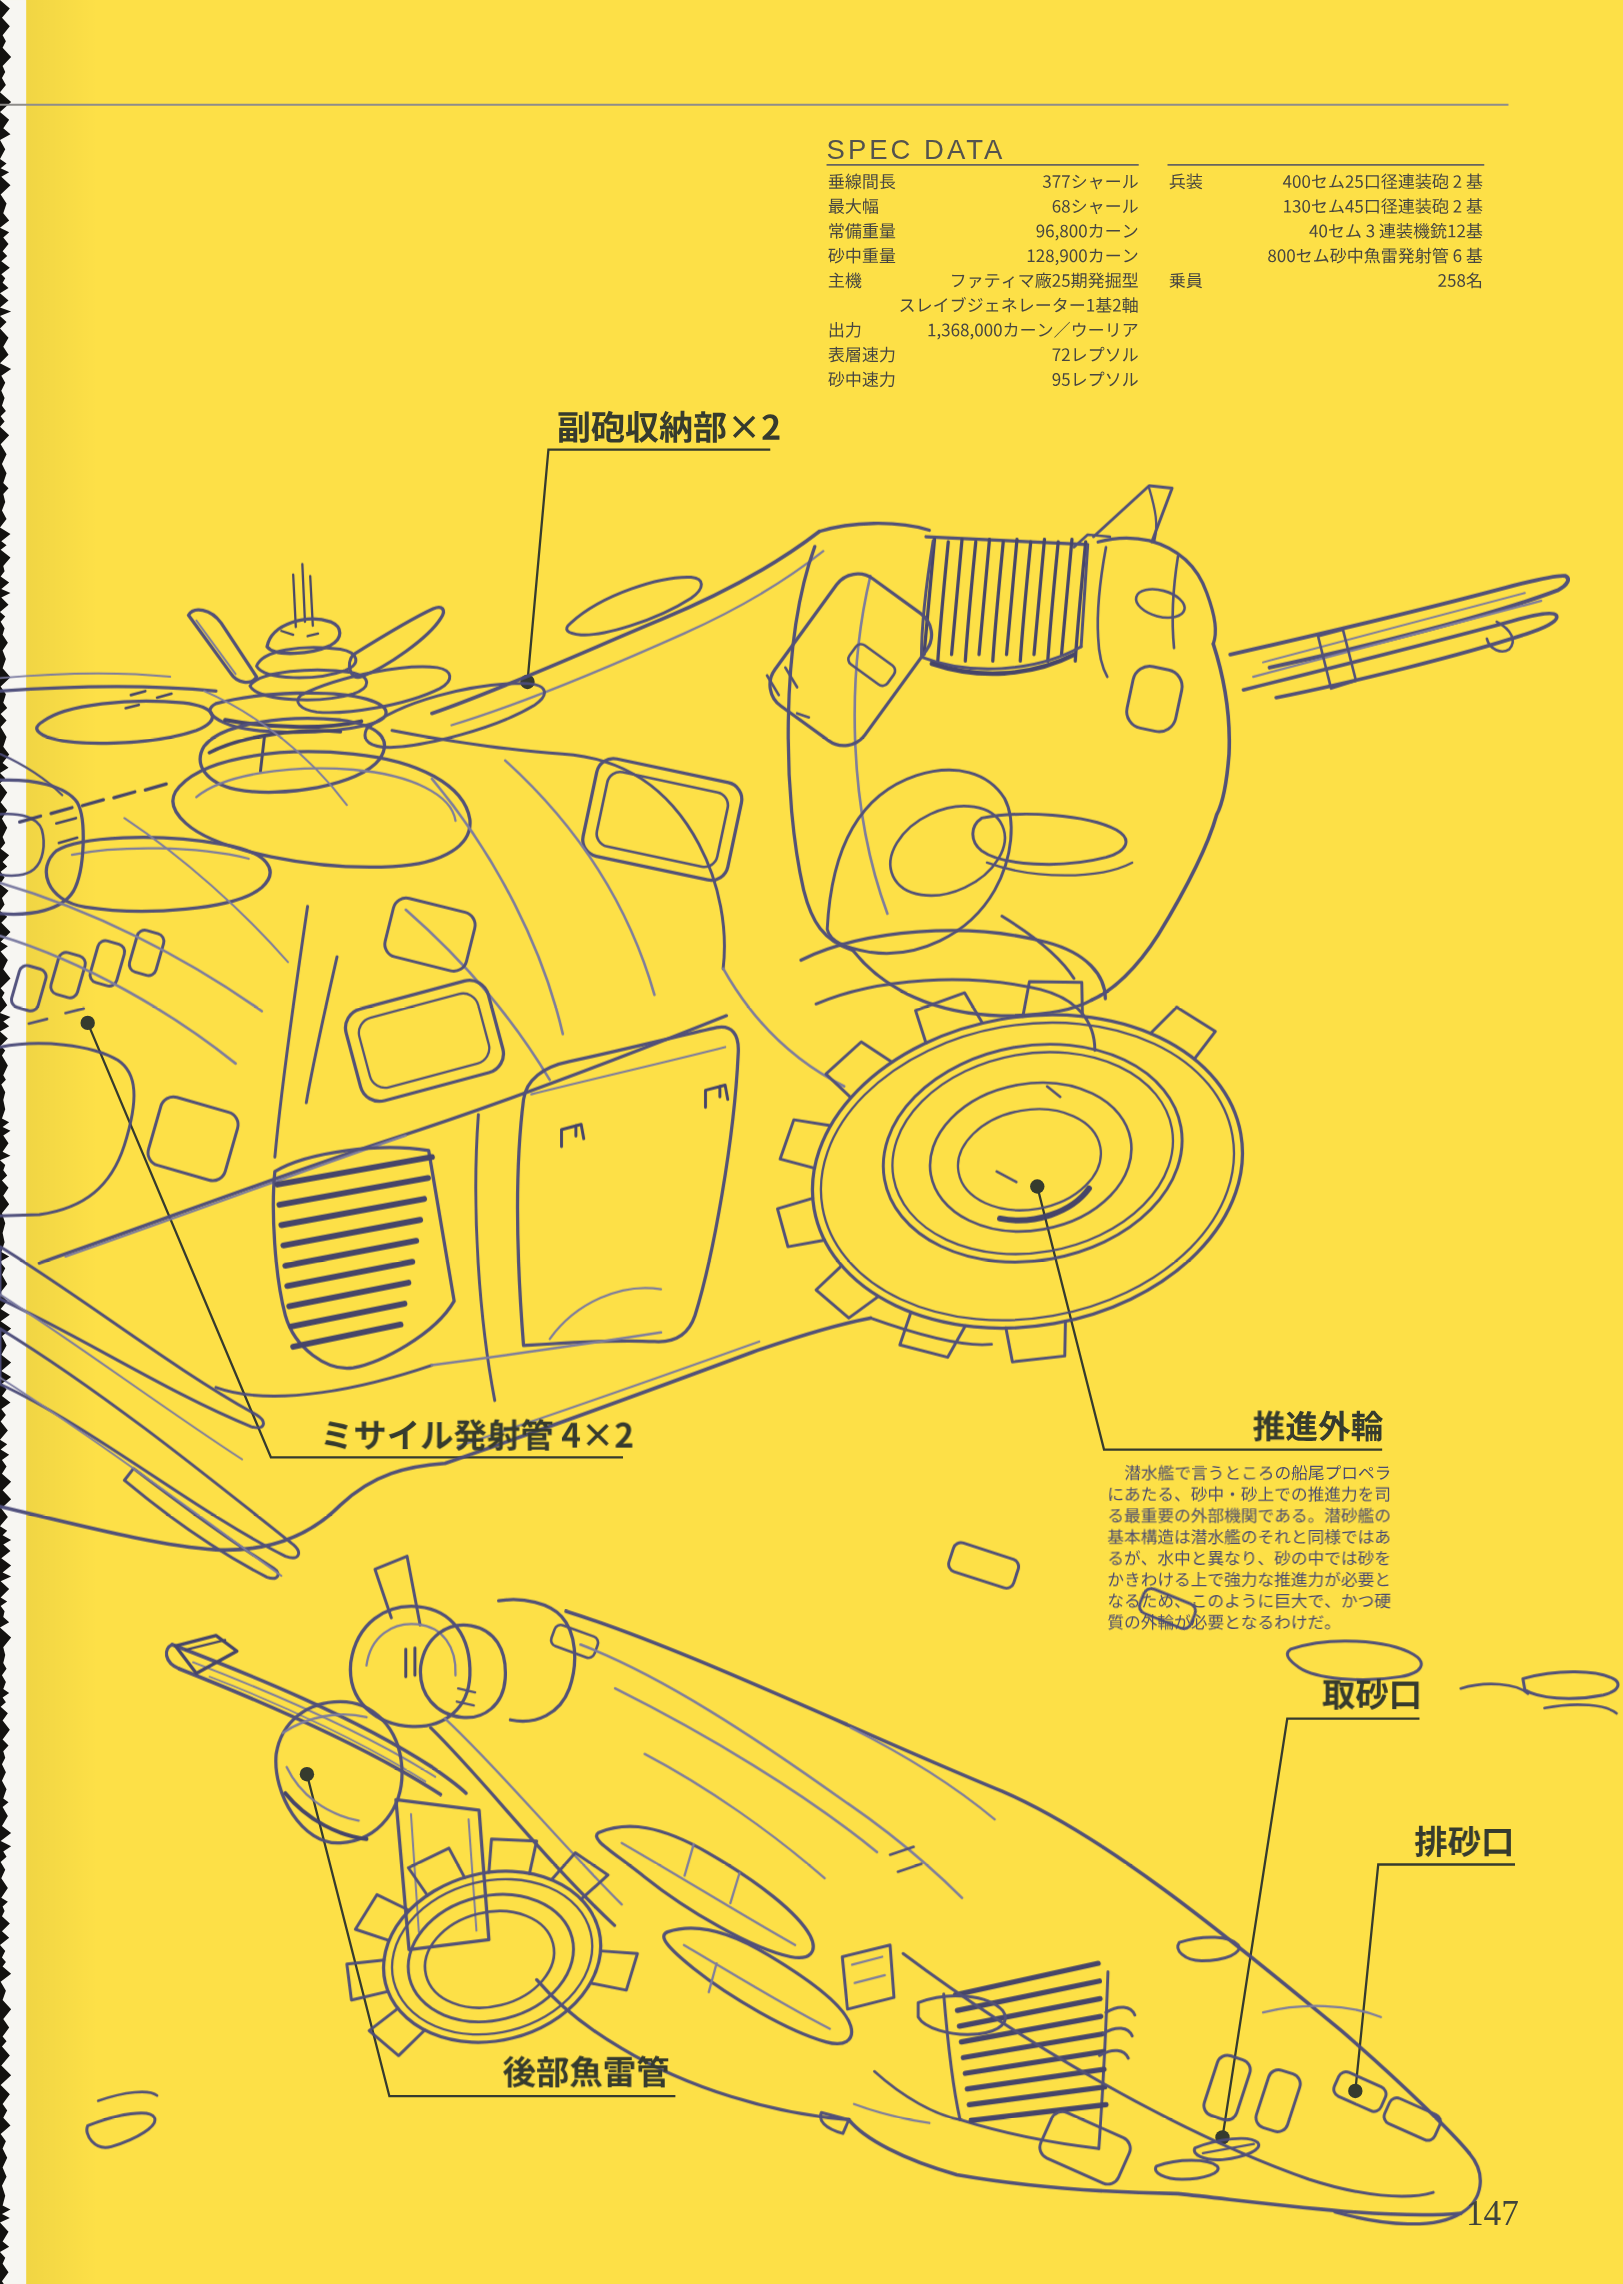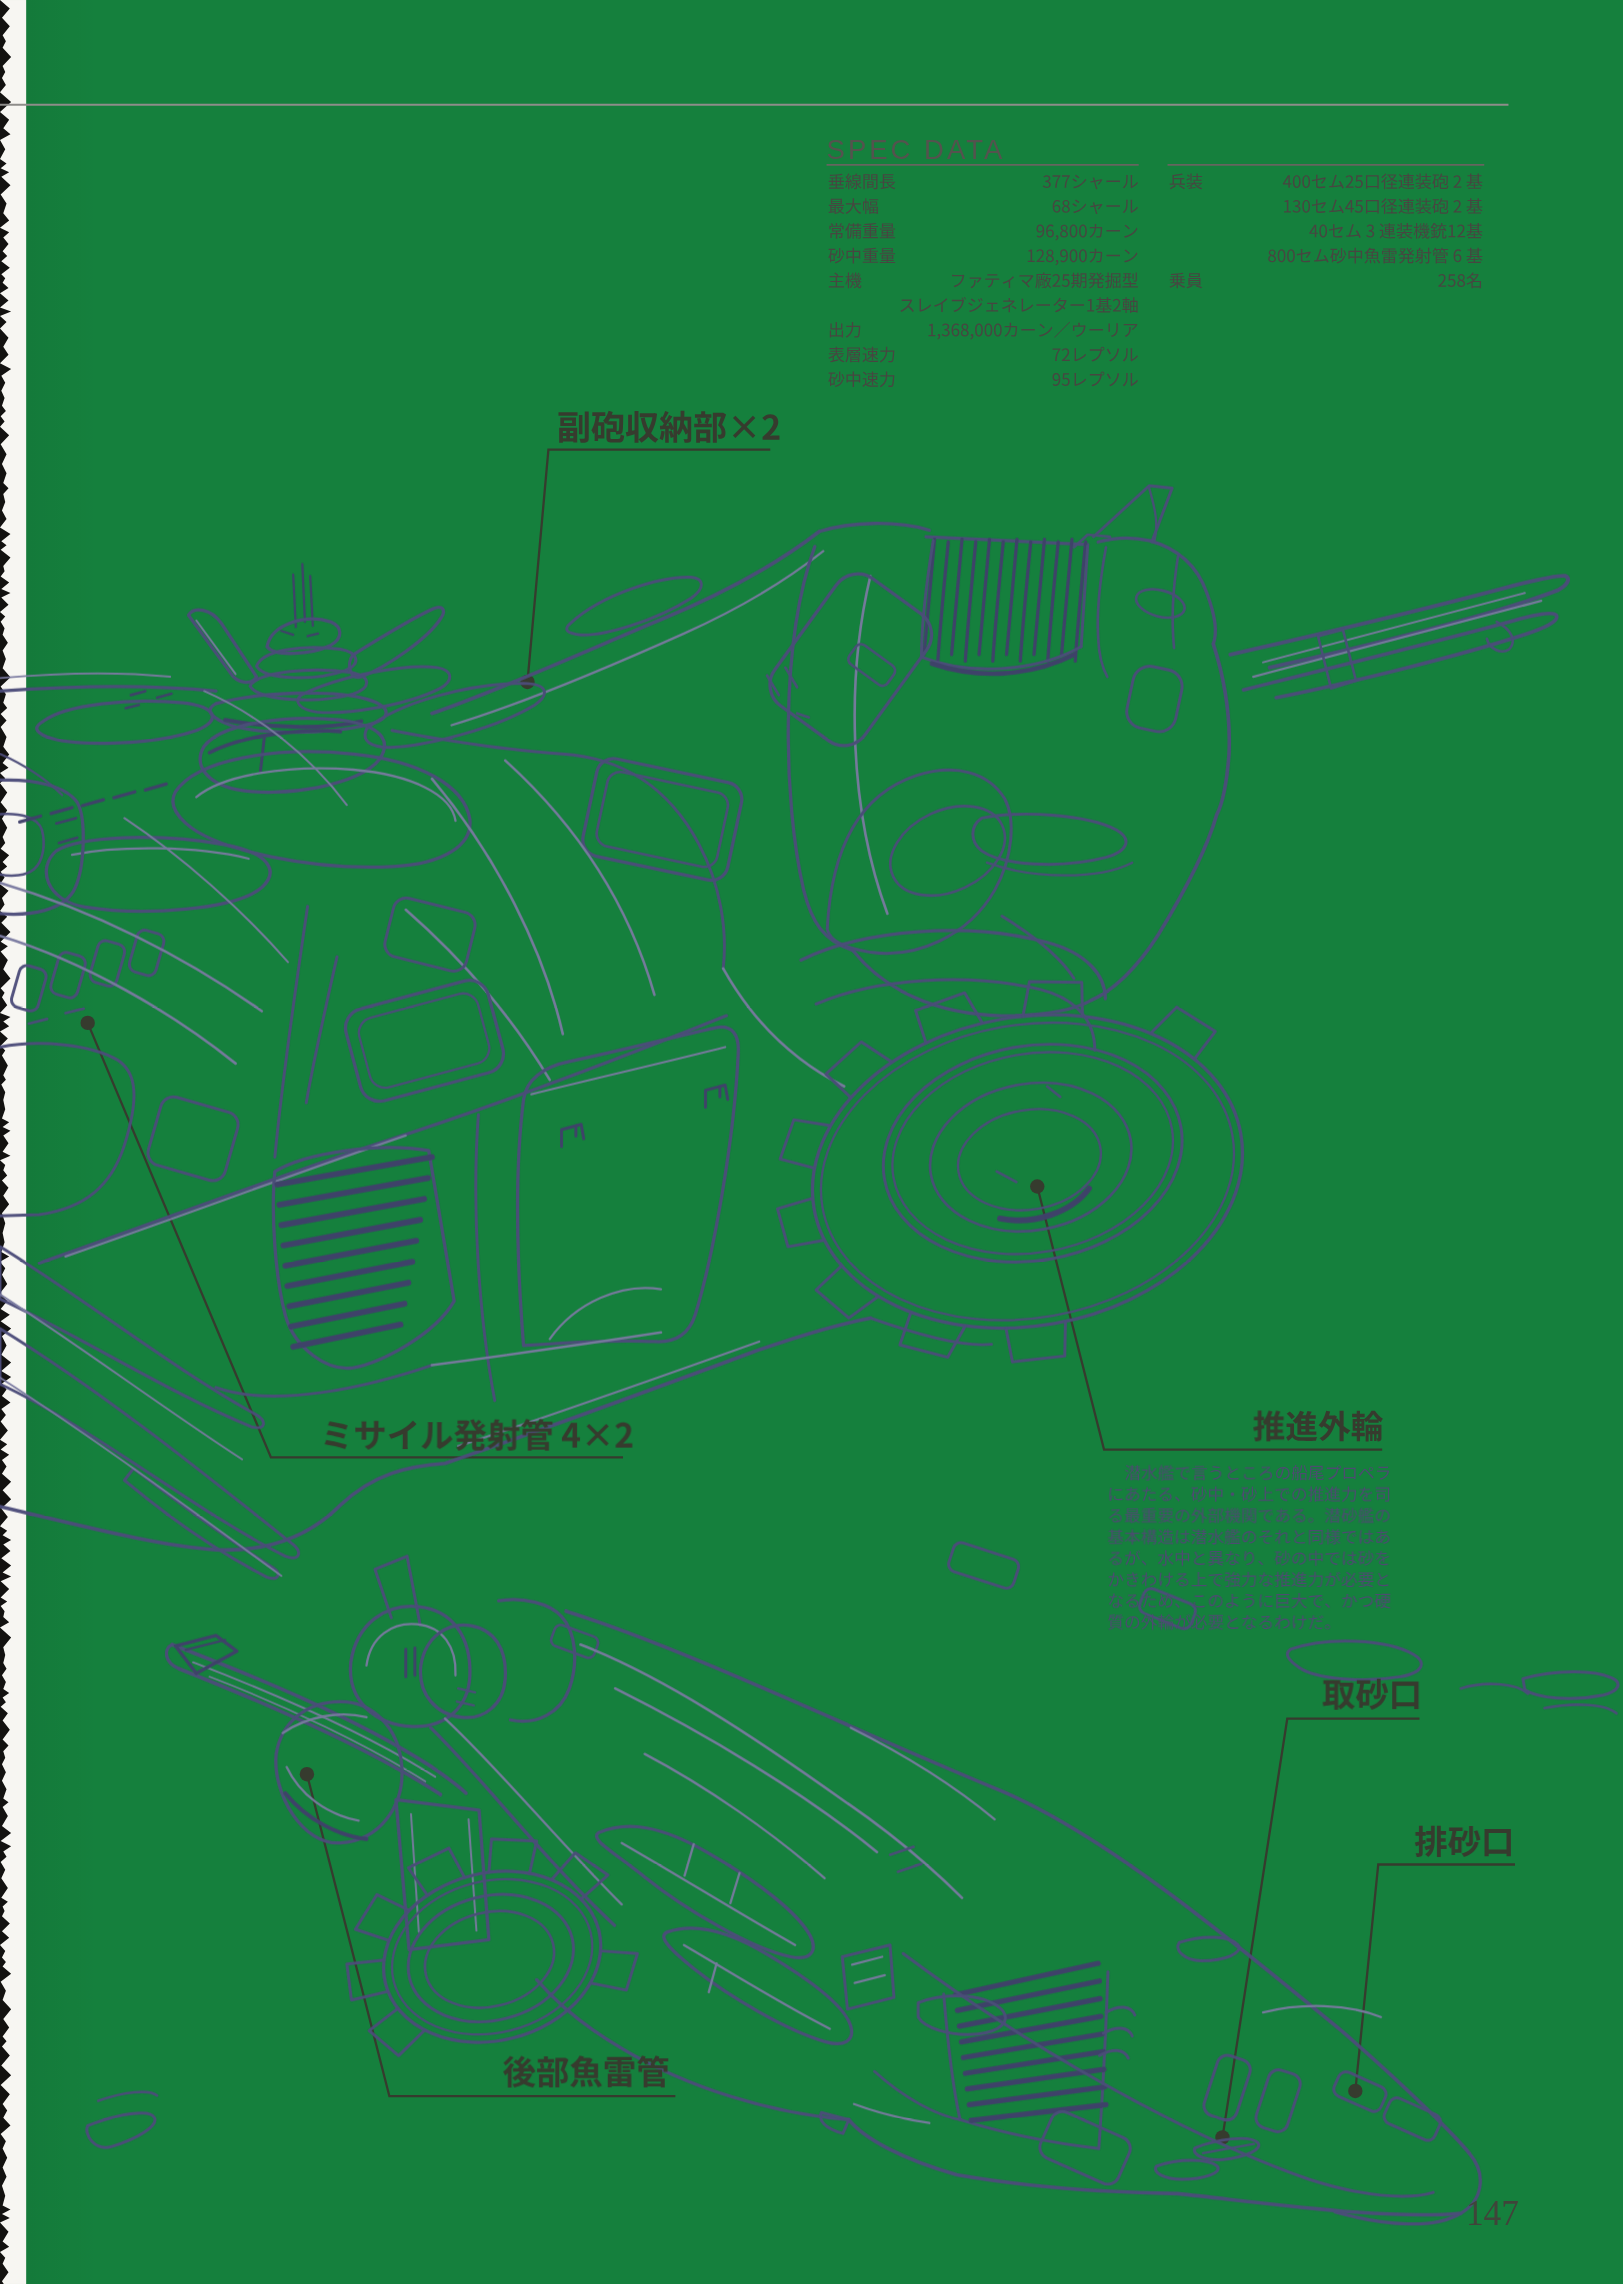--- a/index.html
+++ b/index.html
@@ -1,14 +1,14 @@
 <!DOCTYPE html>
 <html style="font-size:10.5px"><head><meta charset="utf-8"><style>
 html,body{margin:0;padding:0;background:#eeede7;}
-#page{position:relative;width:1623px;height:2284px;background:#15803d;overflow:hidden;font-family:"Liberation Sans",sans-serif;}
+#page{position:relative;width:1623px;height:2284px;background:#fde047;overflow:hidden;font-family:"Liberation Sans",sans-serif;}
 </style></head><body>
 <div id="page">
 <svg width="1623" height="2284" viewBox="0 0 2480 3490" xmlns="http://www.w3.org/2000/svg">
 <defs>
         <path id="r5782" d="M816 830C654 795 357 774 113 767C121 750 129 721 130 702C234 705 348 710 459 718V611H104V543H225V415H53V346H225V212H97V144H459V20H70V-48H933V20H534V144H907V212H777V346H948V415H777V543H898V611H534V724C659 735 778 750 870 769ZM459 346V212H298V346ZM534 346H702V212H534ZM459 415H298V543H459ZM534 415V543H702V415Z"></path>
         <path id="r7dda" d="M509 532H846V445H509ZM509 676H846V589H509ZM296 255C320 198 341 122 345 74L404 92C397 141 376 214 351 271ZM89 268C77 181 59 91 26 30C42 24 71 11 84 2C115 66 139 163 152 258ZM440 737V383H642V1C642 -10 639 -13 626 -14C614 -14 574 -14 529 -13C538 -33 547 -60 550 -79C612 -79 652 -78 678 -68C704 -56 710 -37 710 1V207C753 112 821 17 930 -39C940 -20 962 8 976 22C899 56 841 109 799 170C848 204 906 252 954 296L893 340C863 304 813 257 769 220C741 271 723 324 710 375V383H918V737H682C698 764 714 795 728 825L645 841C637 811 620 771 605 737ZM402 297V233H538C503 129 438 55 358 12C372 2 396 -24 405 -39C504 18 584 123 619 282L578 299L566 297ZM28 398 37 331 195 341V-80H261V345L340 350C349 326 357 304 361 285L421 313C406 367 366 454 324 519L269 497C285 471 300 442 314 412L170 405C237 490 314 604 371 696L308 726C280 672 242 606 201 543C186 564 168 586 147 609C184 665 228 747 262 815L196 840C175 784 139 708 107 651L76 679L37 631C82 588 132 531 162 485C140 455 119 426 99 401Z"></path>
         <path id="r9593" d="M615 169V72H380V169ZM615 227H380V319H615ZM312 378V-38H380V13H685V378ZM383 600V511H165V600ZM383 655H165V739H383ZM840 600V510H615V600ZM840 655H615V739H840ZM878 797H544V452H840V20C840 2 834 -3 817 -4C799 -4 738 -5 677 -3C688 -24 699 -59 703 -80C786 -80 840 -79 872 -66C905 -53 916 -29 916 19V797ZM90 797V-81H165V454H453V797Z"></path>
         <path id="r9577" d="M229 800V360H53V293H229V15L101 -4L119 -74C240 -53 412 -24 572 5L569 72L306 28V293H449C533 97 687 -29 916 -83C927 -62 948 -32 964 -16C850 6 754 48 677 107C750 143 837 194 903 243L842 285C789 241 702 187 629 148C587 190 552 238 525 293H948V360H306V447H819V508H306V592H819V652H306V736H850V800Z"></path>
         <path id="r6700" d="M250 635H752V564H250ZM250 755H752V685H250ZM178 808V511H827V808ZM396 392V324H214V392ZM49 44 56 -23 396 18V-80H468V-17C483 -31 500 -57 508 -74C578 -50 647 -15 708 32C767 -18 838 -56 918 -79C928 -62 947 -34 963 -21C885 -1 817 32 759 76C825 138 877 217 908 314L862 333L849 330H503V269H590L547 256C574 190 611 130 657 80C600 37 534 5 468 -14V392H940V455H58V392H145V53ZM609 269H816C790 213 752 164 708 122C666 164 632 214 609 269ZM396 267V197H214V267ZM396 141V81L214 60V141Z"></path>
         <path id="r5927" d="M461 839C460 760 461 659 446 553H62V476H433C393 286 293 92 43 -16C64 -32 88 -59 100 -78C344 34 452 226 501 419C579 191 708 14 902 -78C915 -56 939 -25 958 -8C764 73 633 255 563 476H942V553H526C540 658 541 758 542 839Z"></path>

